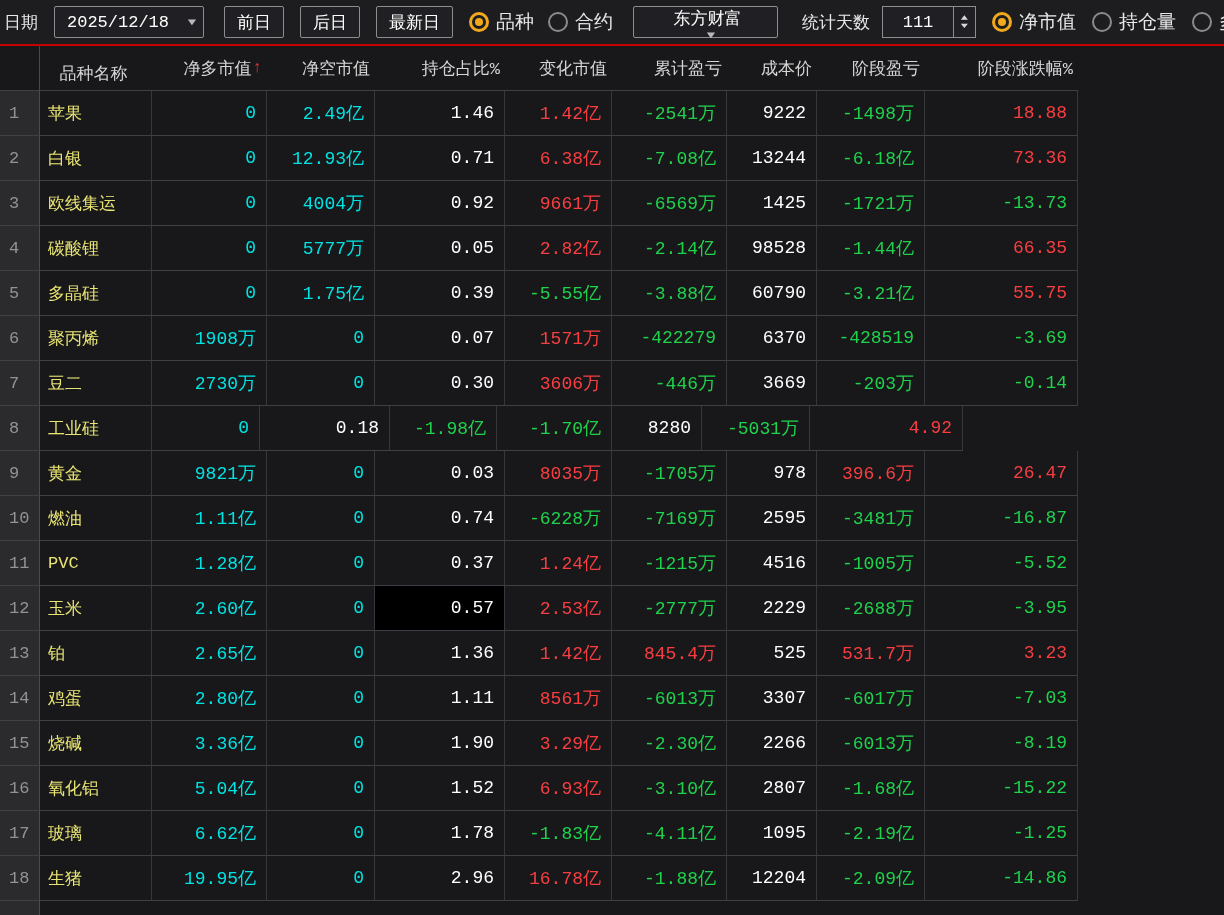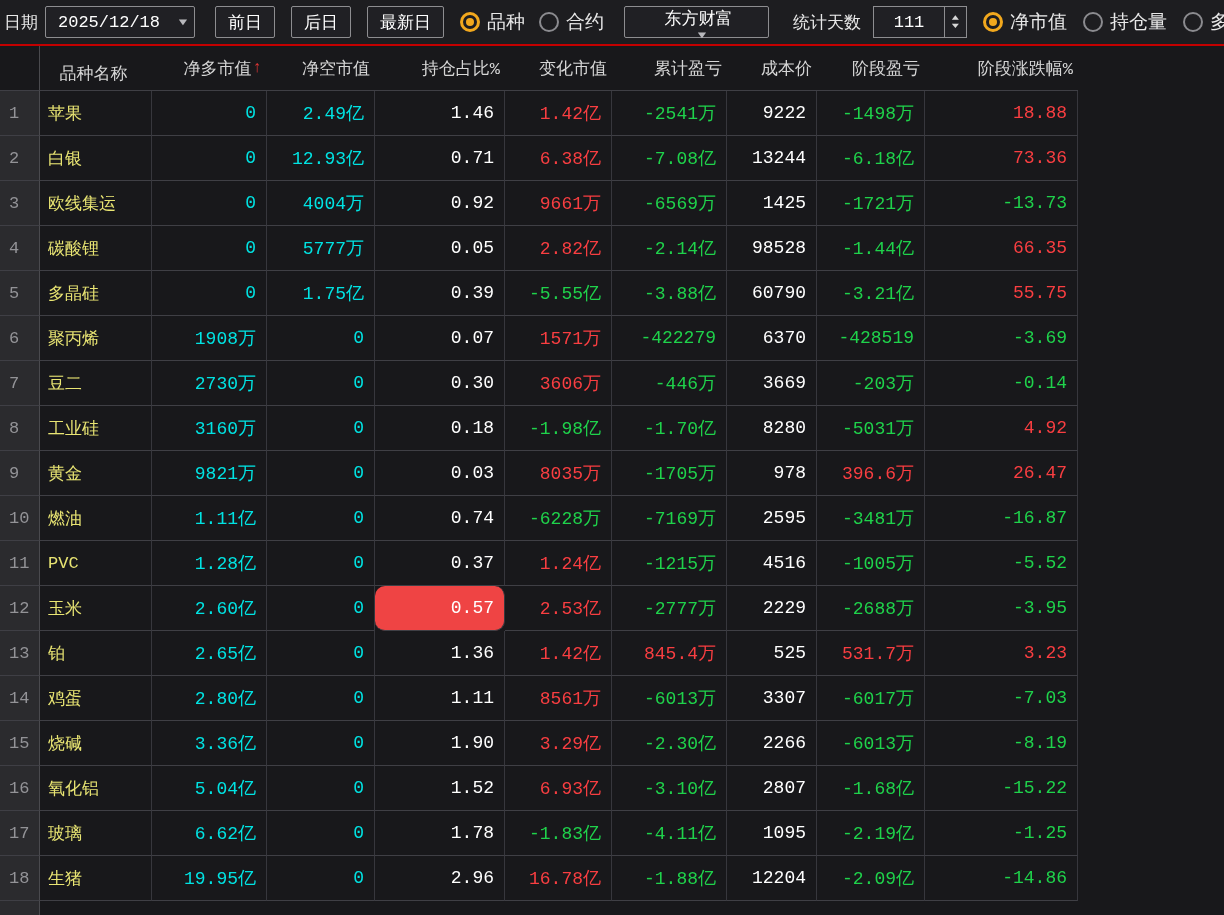--- a/index.html
+++ b/index.html
@@ -66,33 +66,33 @@
   .name{justify-content:flex-start;padding-left:8px;font-size:17px;text-align:right;}
   .thead .td{
     border-right:none;border-bottom:1px solid #3f3f45;
     color:#d6d6d6;font-size:17px;padding-right:5px;
   }
   .thead .gutter{background:transparent;border-right:1px solid #4a4a4e;}
   .thead .c1{justify-content:center;padding-left:0;margin-top:11px;}
   .sort{color:#e03535;font-size:16px;margin-left:1px;}
   .yellow{color:#e9e573}.cyan{color:#00e3e3}.white{color:#ffffff}
   .red{color:#f93e41}.green{color:#1fd24b}
-  .sel{background:#ef4444;border-radius:10px;}
+  .sel{background:#000000;}
   .bottomstrip{height:15px;}
   .bottomstrip .td{border-bottom:none;}
   .bottomstrip .td:not(.gutter){border-right:none;}
 </style>
 </head>
 <body>
 
 <div class="app">
 
   <div class="toolbar">
     <span class="tlabel">日期</span>
-    <div class="selectbox" style="width:150px;margin-left:7px;">
+    <div class="selectbox" style="width:150px;margin-left:16px;">
       <span>2025/12/18</span>
       <span class="caret">▼</span>
     </div>
     <button class="btn" style="margin-left:20px;">前日</button>
     <button class="btn" style="margin-left:16px;">后日</button>
     <button class="btn" style="margin-left:16px;">最新日</button>
     <div class="radio-group" id="typeRadios" style="margin-left:16px;gap:14px;">
         <span class="ropt">
           <span class="radio on"></span>
           <span class="rlabel">品种</span>
@@ -229,21 +229,20 @@
           <div class="td c4 white">0.30</div>
           <div class="td c5 red">3606万</div>
           <div class="td c6 green">-446万</div>
           <div class="td c7 white">3669</div>
           <div class="td c8 green">-203万</div>
           <div class="td c9 green">-0.14</div>
         </div>
         <div class="tr">
           <div class="td c0 gutter">8</div>
           <div class="td c1 name yellow">工业硅</div>
-          <div class="td c2 cyan">3160万</div>
           <div class="td c3 cyan">0</div>
           <div class="td c4 white">0.18</div>
           <div class="td c5 green">-1.98亿</div>
           <div class="td c6 green">-1.70亿</div>
           <div class="td c7 white">8280</div>
           <div class="td c8 green">-5031万</div>
           <div class="td c9 red">4.92</div>
         </div>
         <div class="tr">
           <div class="td c0 gutter">9</div>

